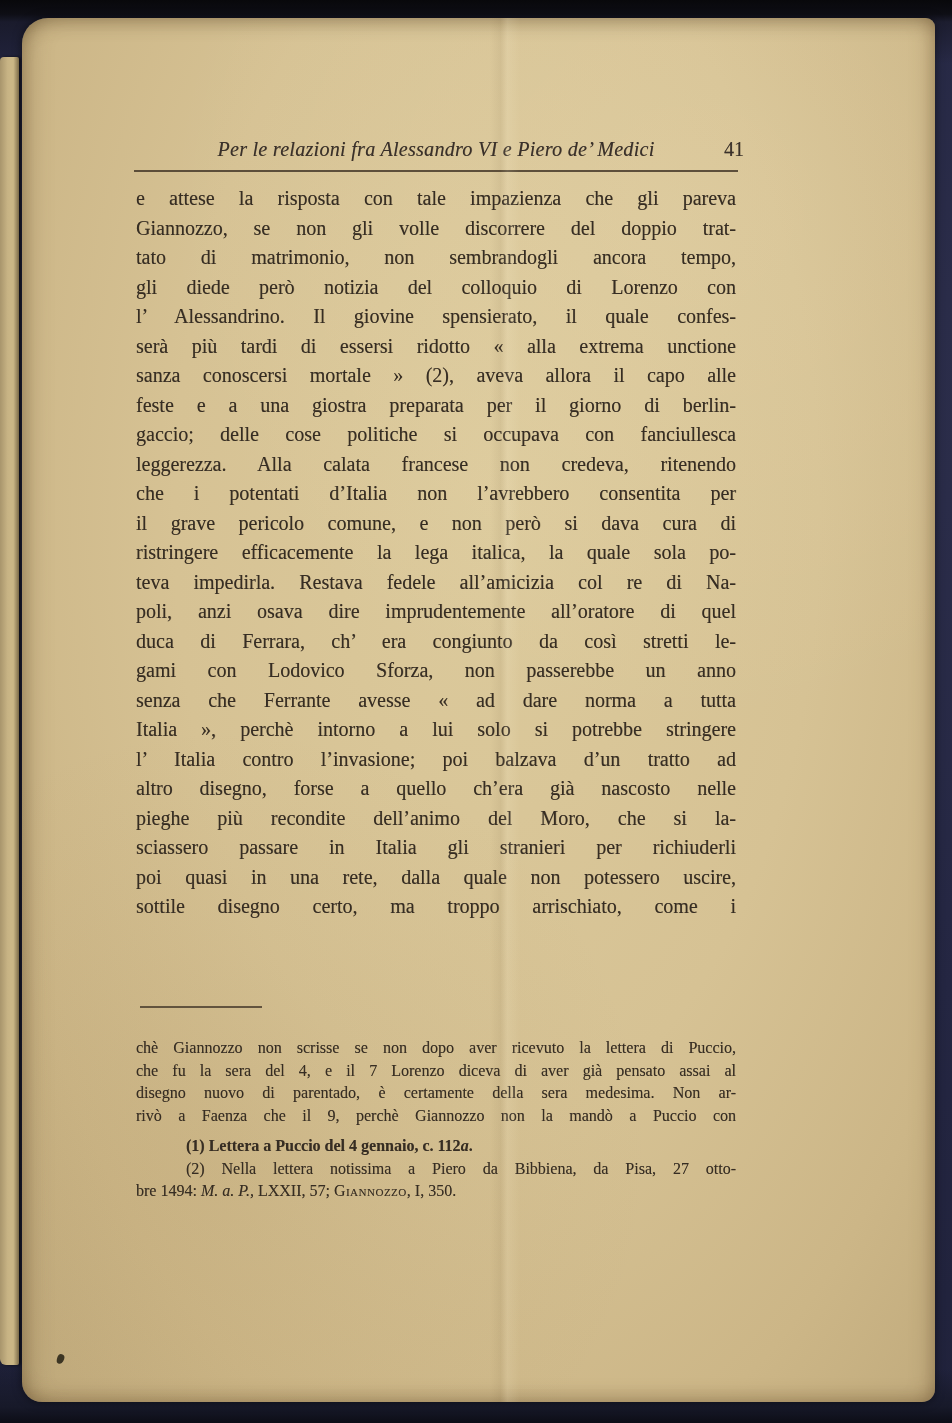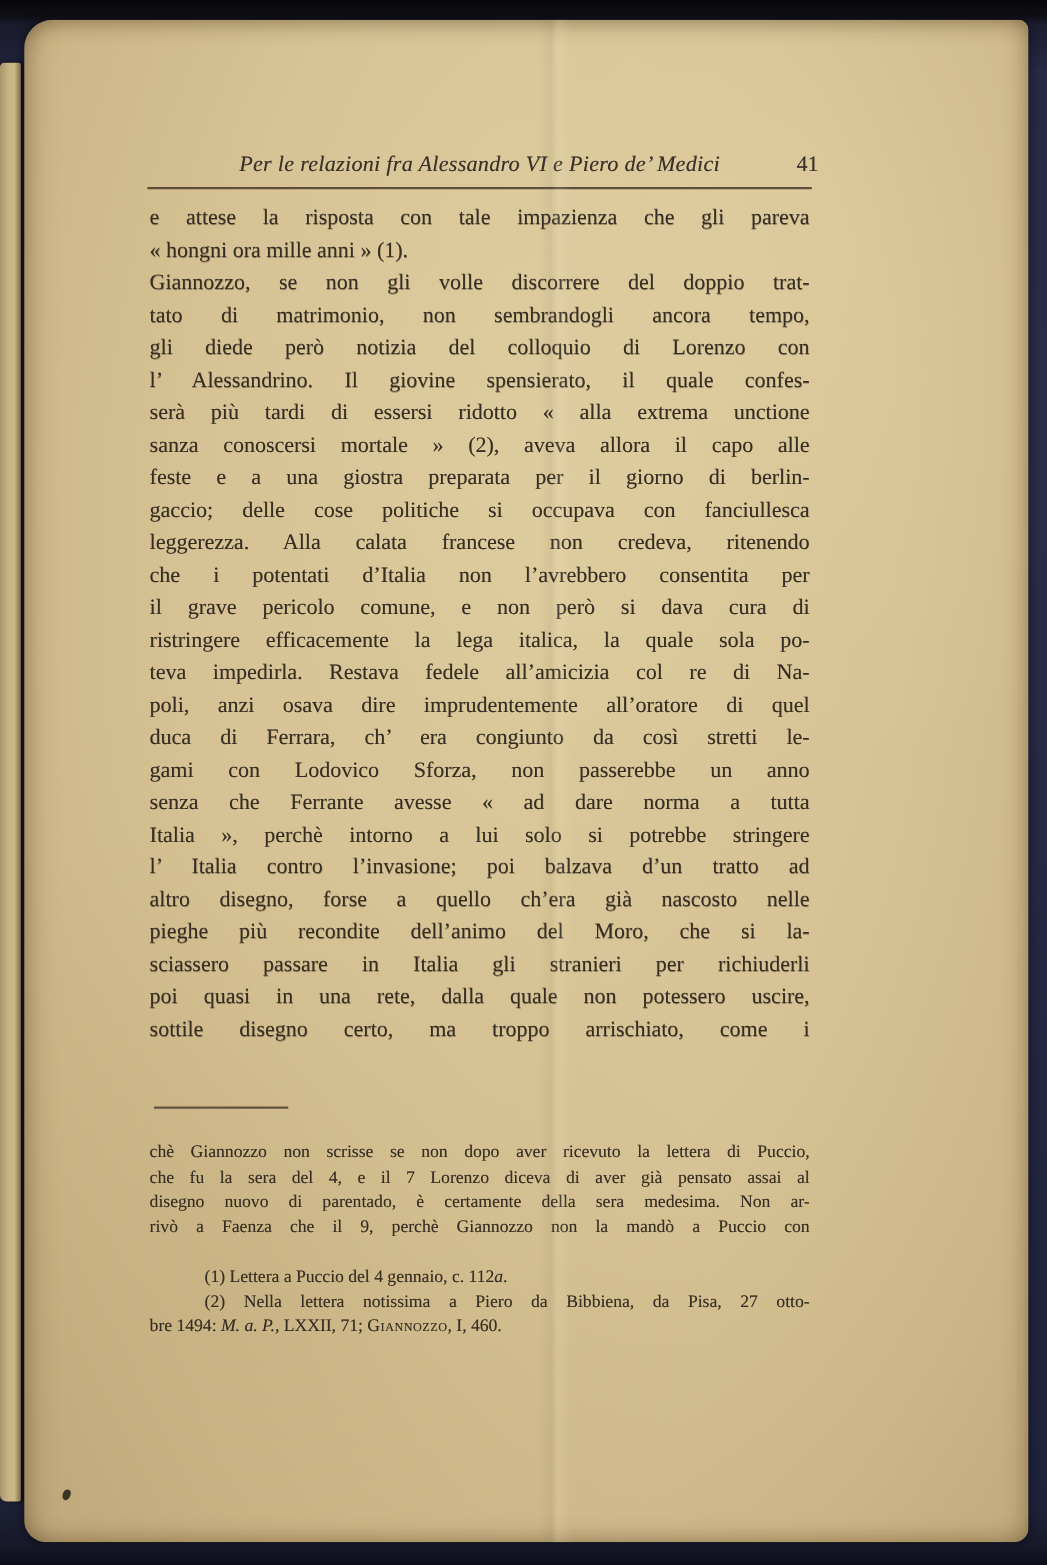--- a/index.html
+++ b/index.html
@@ -64,21 +64,21 @@
   .tline.indent{text-indent:50px;}
   .fn-rule{
     position:absolute;top:988px;left:118px;width:122px;height:0;
     border-top:2px solid rgba(70,57,42,.8);
   }
   .footnotes{
     position:absolute;top:1019px;left:114px;width:600px;
     font-size:16px;line-height:22.7px;
     text-shadow:.2px .2px .3px rgba(55,42,28,.4);
   }
-  .footnotes .fn-gap{margin-top:22px;}
+  .footnotes .fn-gap{margin-top:7px;font-weight:bold;}
   .fn-line{text-align:left;}
   .fn-line.just{text-align:justify;text-align-last:justify;}
   .fn-line.indent{text-indent:50px;}
   .it{font-style:italic;}
   .sc{font-variant:small-caps;letter-spacing:.5px;}
   .ink-speck{
     position:absolute;left:35px;top:1336px;width:7px;height:10px;
     background:#2e2819;border-radius:50% 45% 55% 50%;
     transform:rotate(18deg);opacity:.9;
   }
@@ -92,21 +92,20 @@
 
     <div class="running-head">
       <span class="rh-title">Per le relazioni fra Alessandro VI e Piero de’ Medici</span>
       <span class="rh-num">41</span>
     </div>
     <div class="head-rule"></div>
 
     <div class="body-text">
       <div class="para">
           <div class="tline">e attese la risposta con tale impazienza che gli pareva</div>
-          <div class="tline no-just">« hongni ora mille anni » (1).</div>
         </div>
       <div class="para">
           <div class="tline">Giannozzo, se non gli volle discorrere del doppio trat-</div>
           <div class="tline">tato di matrimonio, non sembrandogli ancora tempo,</div>
           <div class="tline">gli diede però notizia del colloquio di Lorenzo con</div>
           <div class="tline">l’ Alessandrino. Il giovine spensierato, il quale confes-</div>
           <div class="tline">serà più tardi di essersi ridotto « alla extrema unctione</div>
           <div class="tline">sanza conoscersi mortale » (2), aveva allora il capo alle</div>
           <div class="tline">feste e a una giostra preparata per il giorno di berlin-</div>
           <div class="tline">gaccio; delle cose politiche si occupava con fanciullesca</div>
@@ -135,18 +134,18 @@
       <div class="para">
           <div class="tline">chè Giannozzo non scrisse se non dopo aver ricevuto la lettera di Puccio,</div>
           <div class="tline">che fu la sera del 4, e il 7 Lorenzo diceva di aver già pensato assai al</div>
           <div class="tline">disegno nuovo di parentado, è certamente della sera medesima. Non ar-</div>
           <div class="tline">rivò a Faenza che il 9, perchè Giannozzo non la mandò a Puccio con</div>
         </div>
 
       <div class="fn-line indent fn-gap"><span>(1) Lettera a Puccio del 4 gennaio, c. 112</span><span class="it">a</span><span>.</span></div>
 
       <div class="fn-line indent just">(2) Nella lettera notissima a Piero da Bibbiena, da Pisa, 27 otto-</div>
-      <div class="fn-line"><span>bre 1494: </span><span class="it">M. a. P.,</span><span> LXXII, 71; </span><span class="sc">Giannozzo</span><span>, I, 460.</span></div>
+      <div class="fn-line"><span>bre 1494: </span><span class="it">M. a. P.,</span><span> LXXII, 57; </span><span class="sc">Giannozzo</span><span>, I, 350.</span></div>
     </div>
 
     <div class="ink-speck"></div>
   </div>
 </div>
 
 </body></html>

